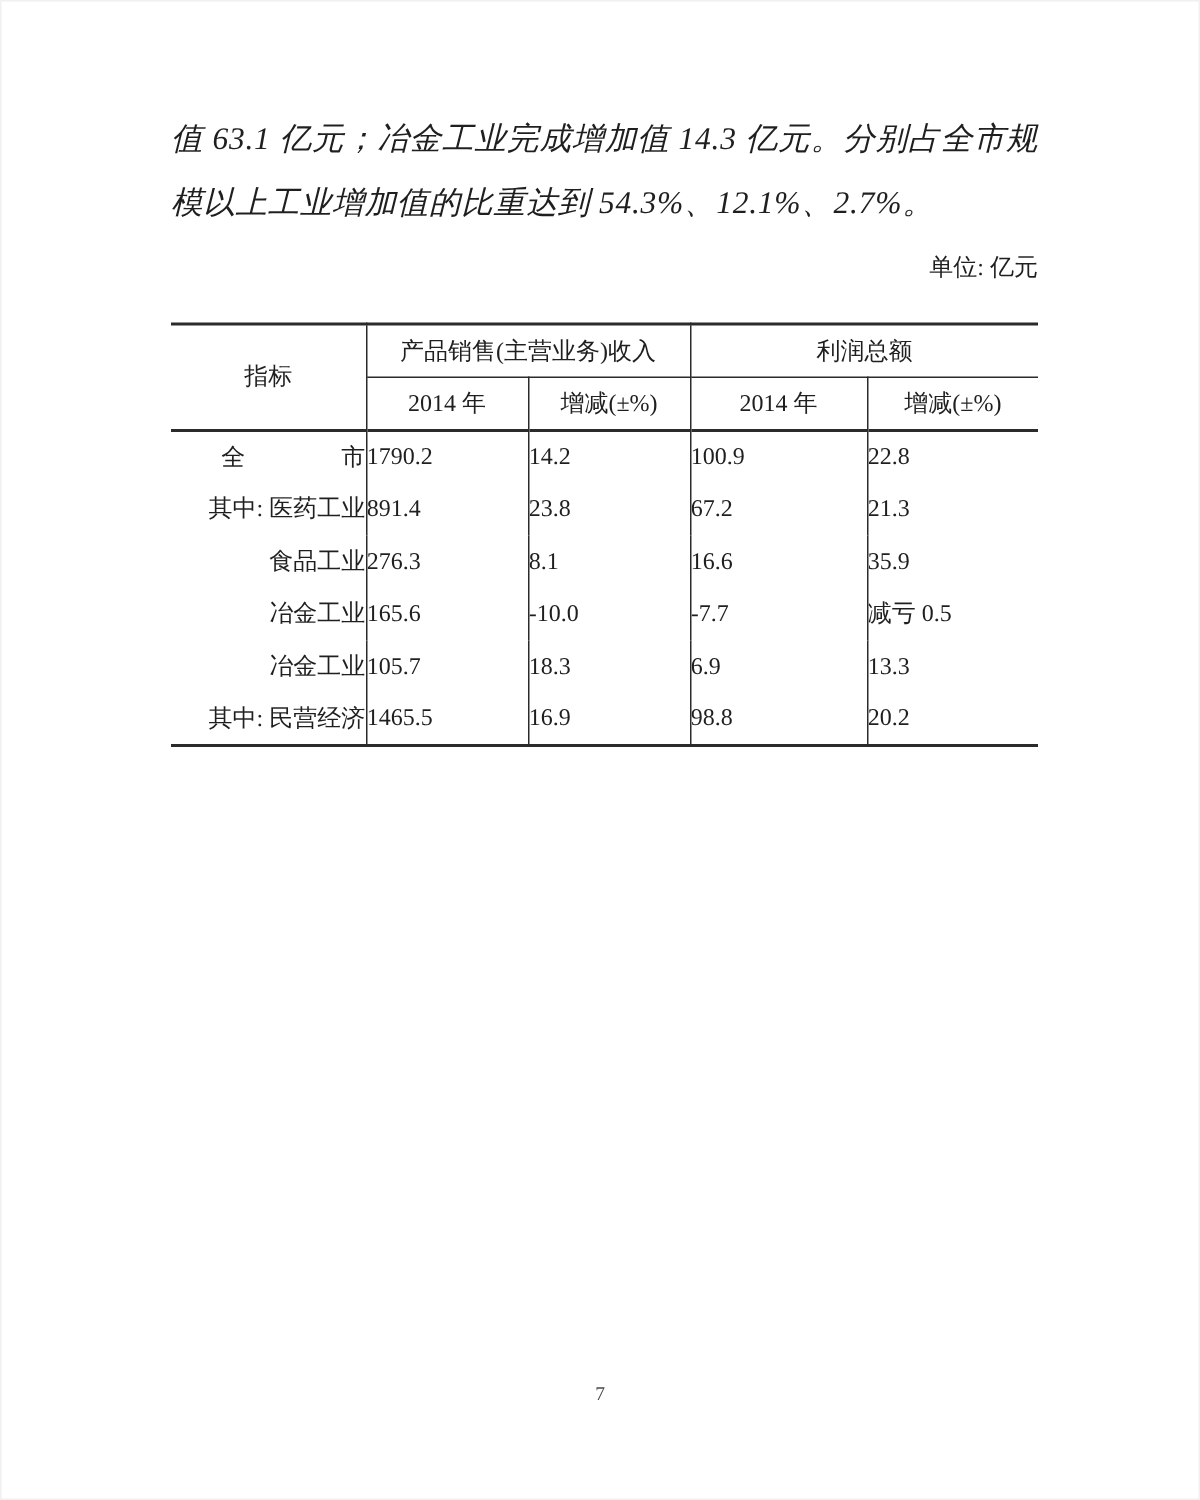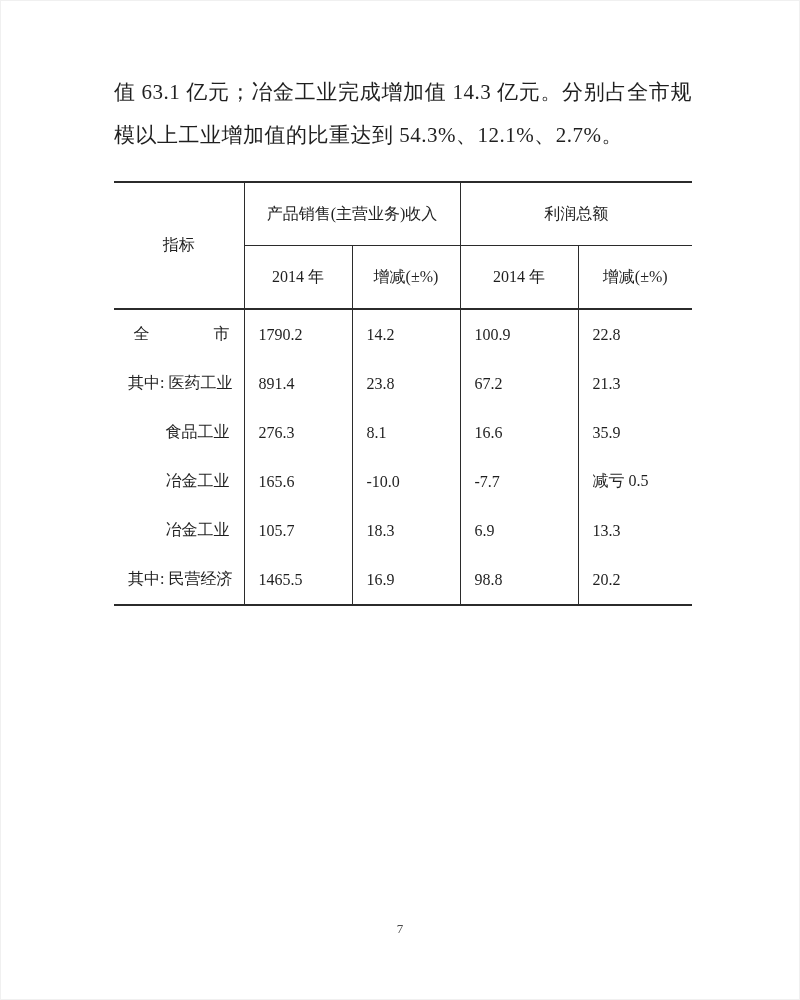--- a/index.html
+++ b/index.html
@@ -23,20 +23,21 @@
     left: 113px;
     top: 70px;
     width: 578px;
   }
   p.body-text {
     font-size: 21px;
     line-height: 43px;
     text-align: justify;
     margin: 0;
     letter-spacing: 0.5px;
+    font-style: italic;
   }
   p.indent { text-indent: 55px; }
   p.p2 { margin-top: 12px; }
   p.p3 { margin-top: 42px; }
 
   .table-title {
     margin-top: 28px;
     text-align: center;
     font-size: 20px;
     font-weight: bold;
@@ -54,21 +55,21 @@
     margin-top: 24px;
     width: 578px;
     border-collapse: collapse;
     table-layout: fixed;
     border-top: 2px solid #2b2b2b;
     border-bottom: 2px solid #2b2b2b;
     font-size: 16px;
   }
   table.stat-table th, table.stat-table td {
     font-weight: normal;
-    padding: 14px;
+    padding: 0;
     overflow: hidden;
     white-space: nowrap;
   }
   tr.header-row-1 th { height: 34px; }
   tr.header-row-2 th { height: 34px; border-bottom: 2px solid #2b2b2b; margin-top: 48px; }
   th.indicator-cell { border-right: 1px solid #2b2b2b; border-bottom: 2px solid #2b2b2b; }
   th.group-cell { border-bottom: 1px solid #2b2b2b; }
   th.group-sales { border-right: 1px solid #2b2b2b; }
   td.col-div, th.col-div { border-right: 1px solid #2b2b2b; }
   tbody tr { height: 35px; }
@@ -87,20 +88,21 @@
   }
 </style>
 </head>
 <body>
 
 <div class="page">
   <div class="content">
 
     <p class="body-text">值 63.1 亿元；冶金工业完成增加值 14.3 亿元。分别占全市规模以上工业增加值的比重达到 54.3%、12.1%、2.7%。</p>
 
+    <div class="unit-label">单位: 亿元</div>
 
     <table class="stat-table">
       <colgroup>
         <col style="width:130px">
         <col style="width:108px">
         <col style="width:108px">
         <col style="width:118px">
         <col style="width:114px">
       </colgroup>
       <thead>

